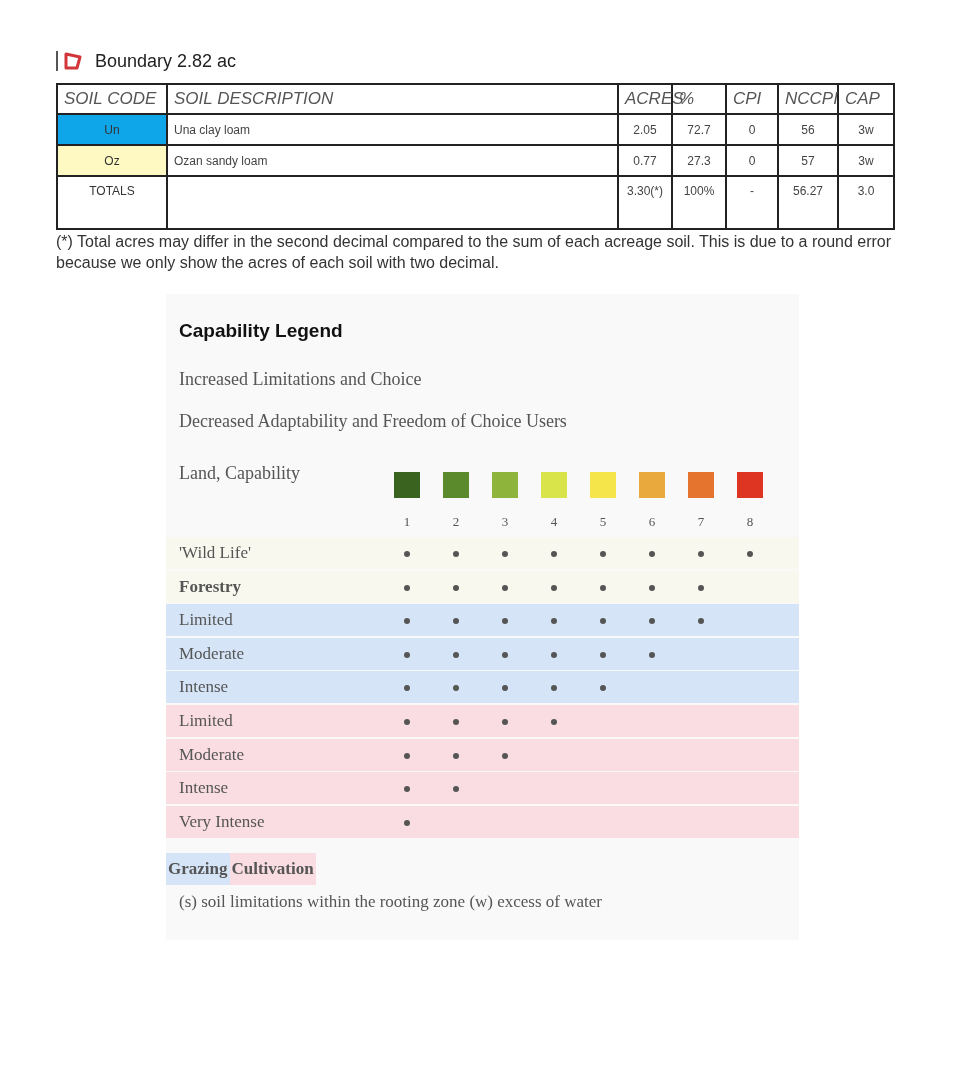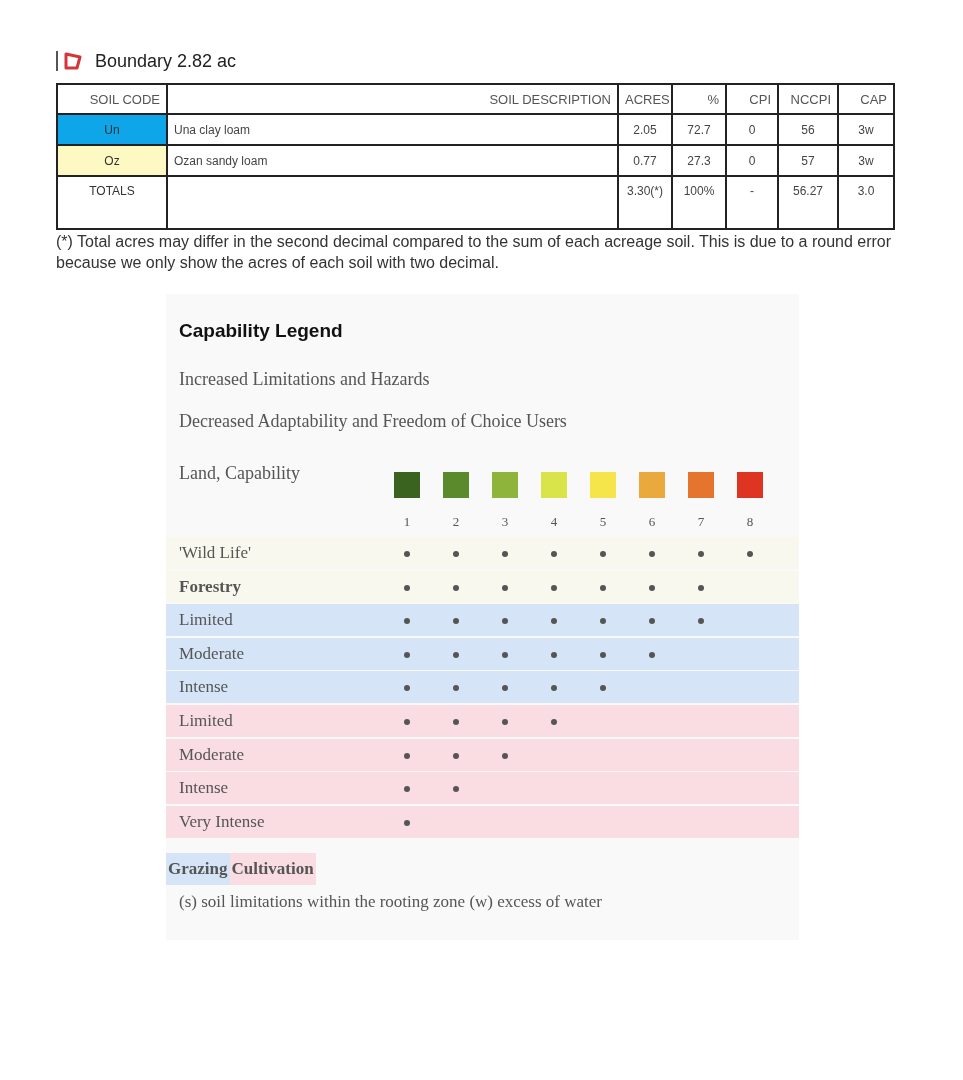--- a/index.html
+++ b/index.html
@@ -17,21 +17,21 @@
   .header .title { font-size: 18px; color: #222; }
 
   table.soil {
     position: absolute; left: 56px; top: 83px; width: 839px;
     border-collapse: collapse; table-layout: fixed;
     font-size: 12px; color: #444;
   }
   table.soil td, table.soil th {
     border: 2px solid #222; padding: 0 6px; font-weight: normal;
   }
-  table.soil th { height: 28px; font-size: 13px; color: #555; text-align: right; }
+  table.soil th { height: 28px; font-size: 17px; color: #555; text-align: left; font-style: italic; }
   table.soil td { height: 29px; }
   table.soil td.c { text-align: center; }
   table.soil tr.totals td { height: 44px; vertical-align: top; padding-top: 7px; }
   table.soil td.code { text-align: center; color: #333; }
 
   .footnote {
     position: absolute; left: 56px; top: 231px; width: 840px;
     font-size: 16px; line-height: 21px; color: #333;
   }
 
@@ -128,21 +128,21 @@
       <td class="c">56.27</td>
       <td class="c">3.0</td>
     </tr>
   </tbody>
 </table>
 
 <div class="footnote">(*) Total acres may differ in the second decimal compared to the sum of each acreage soil. This is due to a round error because we only show the acres of each soil with two decimal.</div>
 
 <div class="legend">
   <div class="ltitle">Capability Legend</div>
-  <div class="sub" style="top:75px">Increased Limitations and Hazards</div>
+  <div class="sub" style="top:75px">Increased Limitations and Choice</div>
   <div class="sub" style="top:117px">Decreased Adaptability and Freedom of Choice Users</div>
   <div class="sub" style="top:169px">Land, Capability</div>
 
   <div id="swatch-layer">
       <div class="sw" style="left: 228px; top: 178px; background: rgb(58, 99, 32);"></div>
       <div class="num" style="left: 231px;">1</div>
       <div class="sw" style="left: 277px; top: 178px; background: rgb(91, 138, 45);"></div>
       <div class="num" style="left: 280px;">2</div>
       <div class="sw" style="left: 326px; top: 178px; background: rgb(143, 180, 60);"></div>
       <div class="num" style="left: 329px;">3</div>

